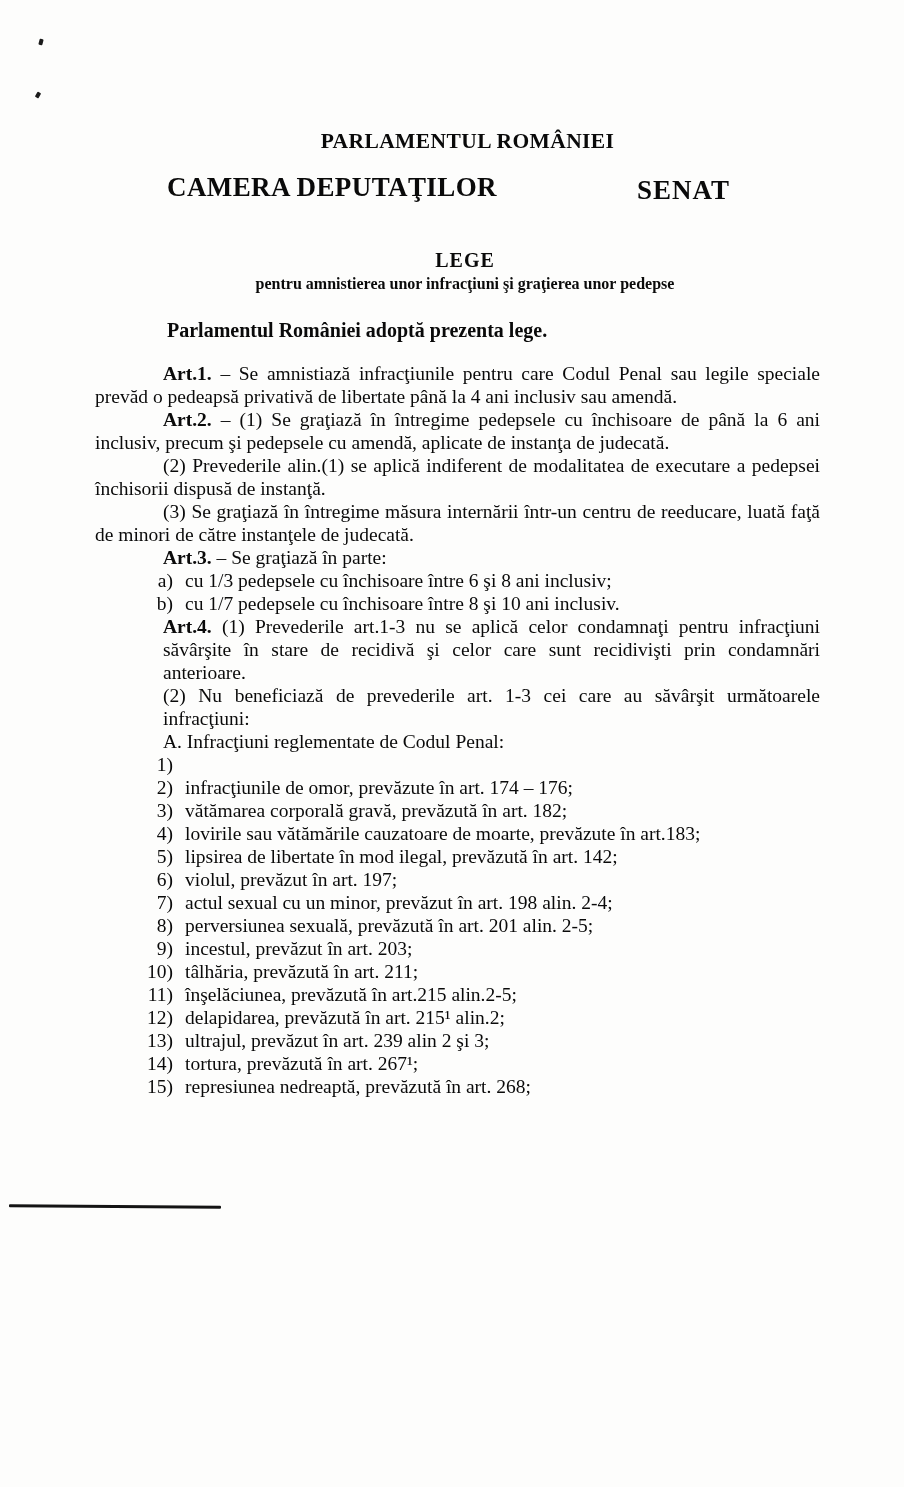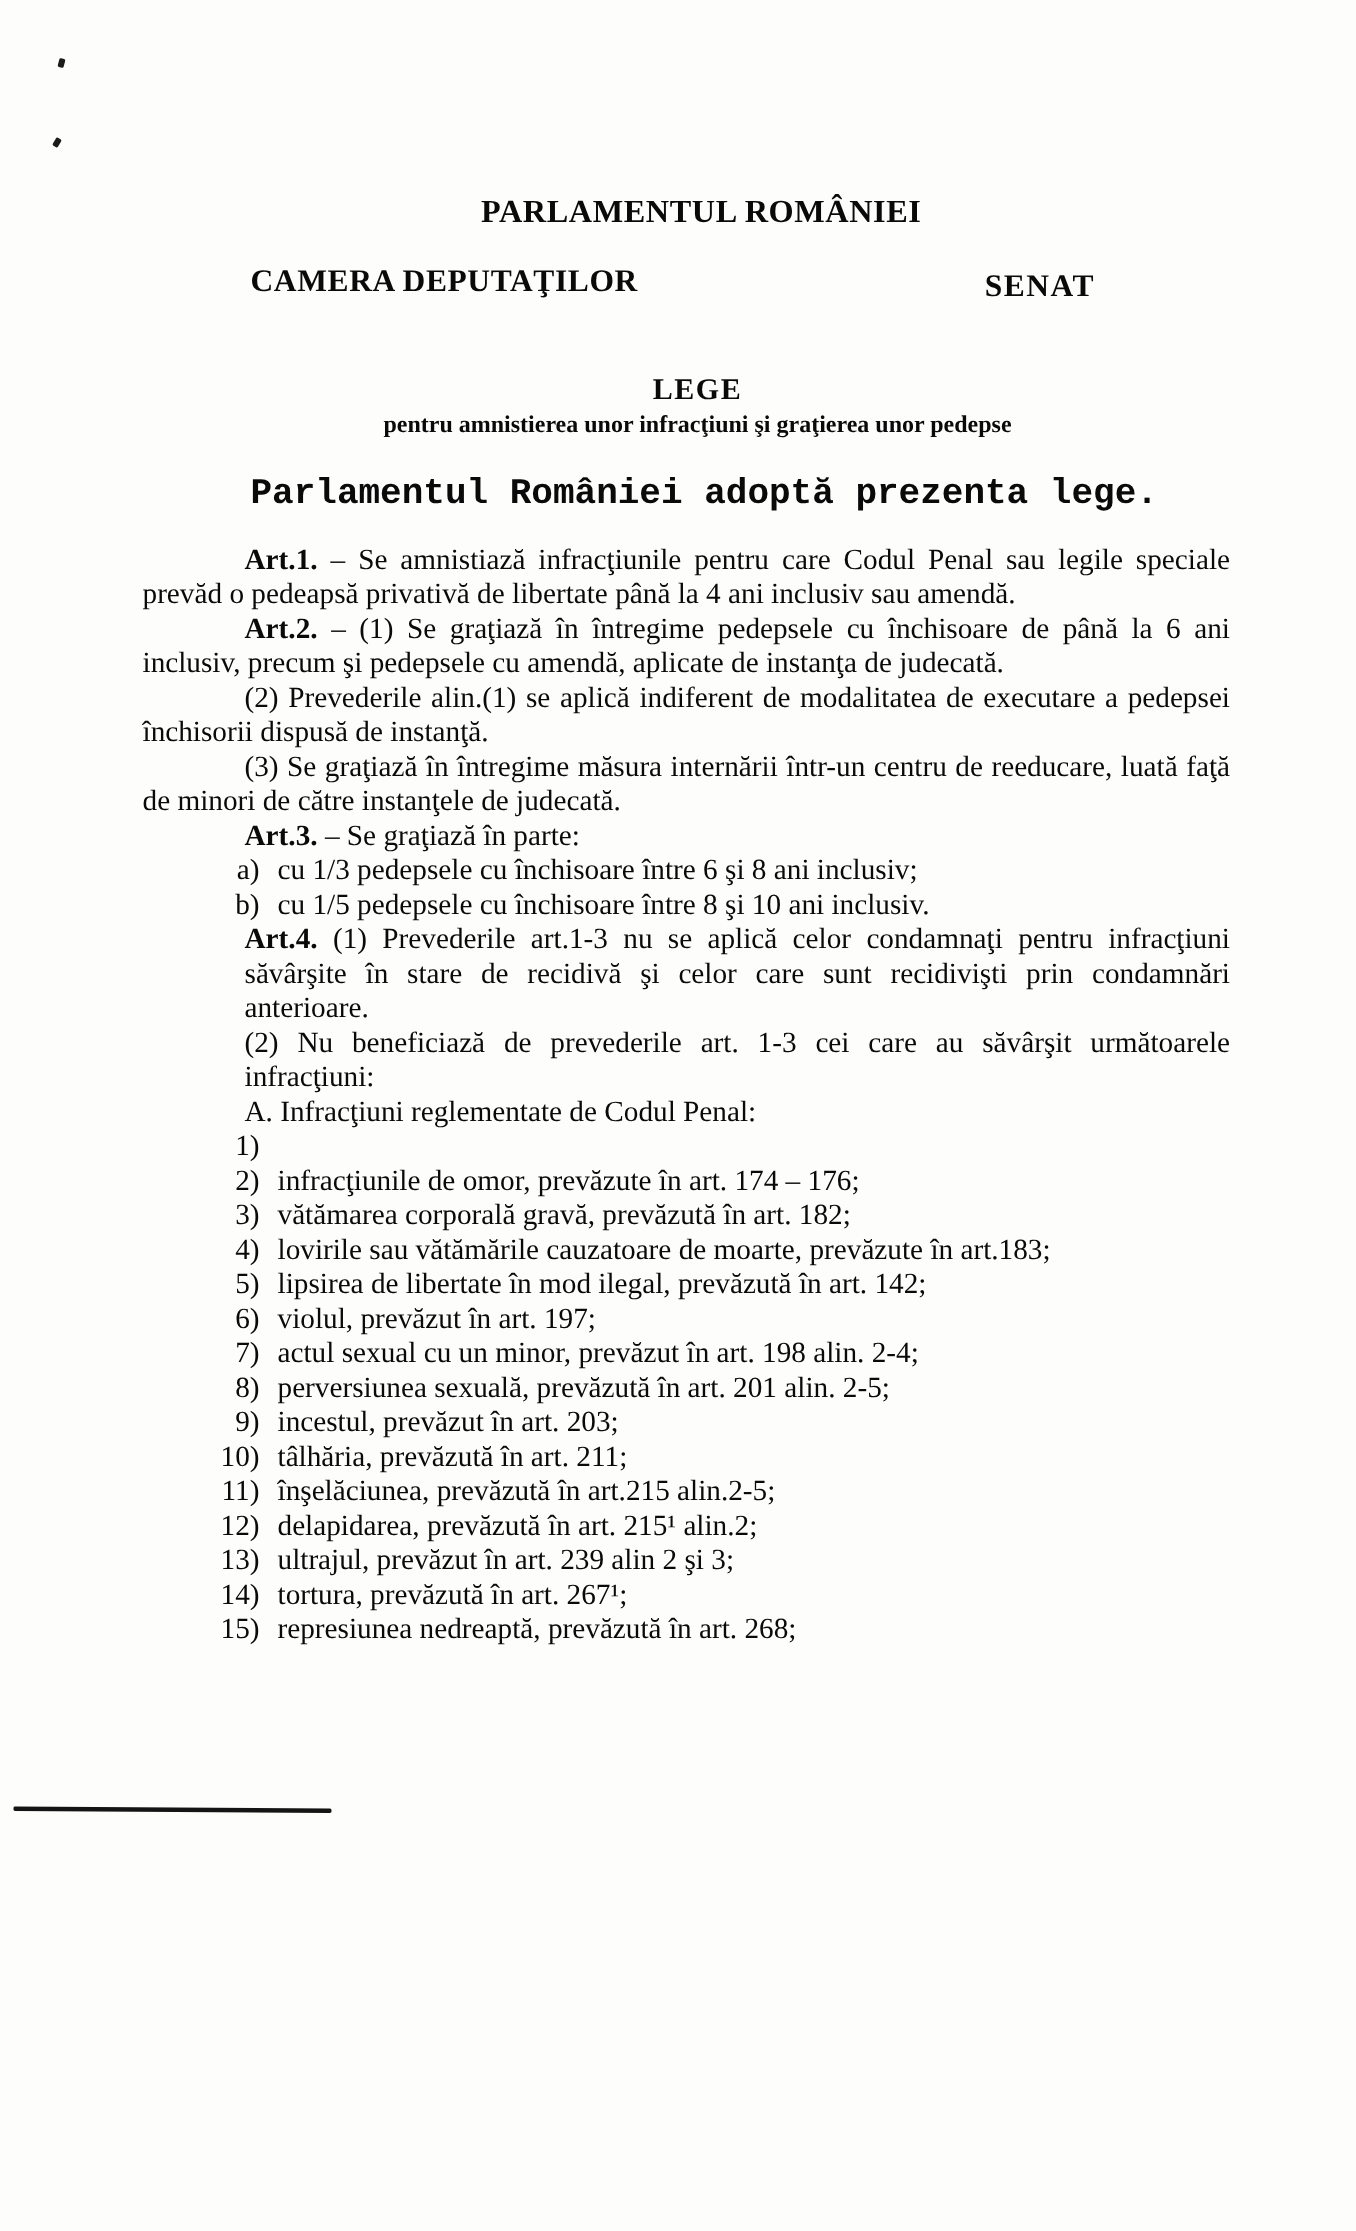--- a/index.html
+++ b/index.html
@@ -16,38 +16,38 @@
   .parliament {
     margin:130px -20px 0 0;
     text-align:center;
     font-weight:bold;
     font-size:21.5px; line-height:23px;
     letter-spacing:0.4px;
   }
   .chambers {
     display:flex; justify-content:space-between; align-items:flex-start;
     margin-top:23px;
-    font-weight:bold; font-size:21px; line-height:23px;
+    font-weight:bold; font-size:27px; line-height:23px;
   }
   .chamber-left { margin-left:72px; letter-spacing:0.4px; }
   .chamber-right { margin-right:90px; position:relative; top:3px; letter-spacing:1px; }
 
   .law-title {
     margin:49px -15px 0 0;
     text-align:center; font-weight:bold;
     font-size:20px; line-height:24px; letter-spacing:1px;
   }
   .law-subtitle {
     margin:0 -15px 0 0;
     text-align:center; font-weight:bold;
     font-size:16px; line-height:24px;
   }
   .adoption {
     margin:22px 0 0 72px;
-    font-weight:bold; font-size:24px; line-height:24px;font-family:Liberation Mono, monospace;
+    font-weight:bold; font-size:20px; line-height:24px;
   }
 
   .body-text { margin-top:20px; font-size:19.5px; line-height:23px; }
   .para { margin:0; text-indent:68px; text-align:justify; }
   .para.block { margin-left:68px; text-indent:0; }
   .lbl { font-weight:bold; }
   .lbl:not(:empty)::after { content:"\00a0"; }
 
   .section-heading { margin:0 0 0 68px; font-weight:normal; }
 
@@ -96,21 +96,21 @@
       <p class="para"><span class="lbl"></span><span>(3) Se graţiază în întregime măsura internării într-un centru de reeducare, luată faţă de minori de către instanţele de judecată.</span></p>
 
       <p class="para"><span class="lbl">Art.3.</span><span>– Se graţiază în parte:</span></p>
 
       <div class="li">
         <span class="num">a)</span>
         <span class="txt">cu 1/3 pedepsele cu închisoare între 6 şi 8 ani inclusiv;</span>
       </div>
       <div class="li">
         <span class="num">b)</span>
-        <span class="txt">cu 1/5 pedepsele cu închisoare între 8 şi 10 ani inclusiv.</span>
+        <span class="txt">cu 1/7 pedepsele cu închisoare între 8 şi 10 ani inclusiv.</span>
       </div>
 
       <p class="para block"><span class="lbl">Art.4.</span><span>(1) Prevederile art.1-3 nu se aplică celor condamnaţi pentru infracţiuni săvârşite în stare de recidivă şi celor care sunt recidivişti prin condamnări anterioare.</span></p>
 
       <p class="para block"><span class="lbl"></span><span>(2) Nu beneficiază de prevederile art. 1-3 cei care au săvârşit următoarele infracţiuni:</span></p>
 
       <p class="section-heading">A. Infracţiuni reglementate de Codul Penal:</p>
 
       <div class="li">
         <span class="num">1)</span>

